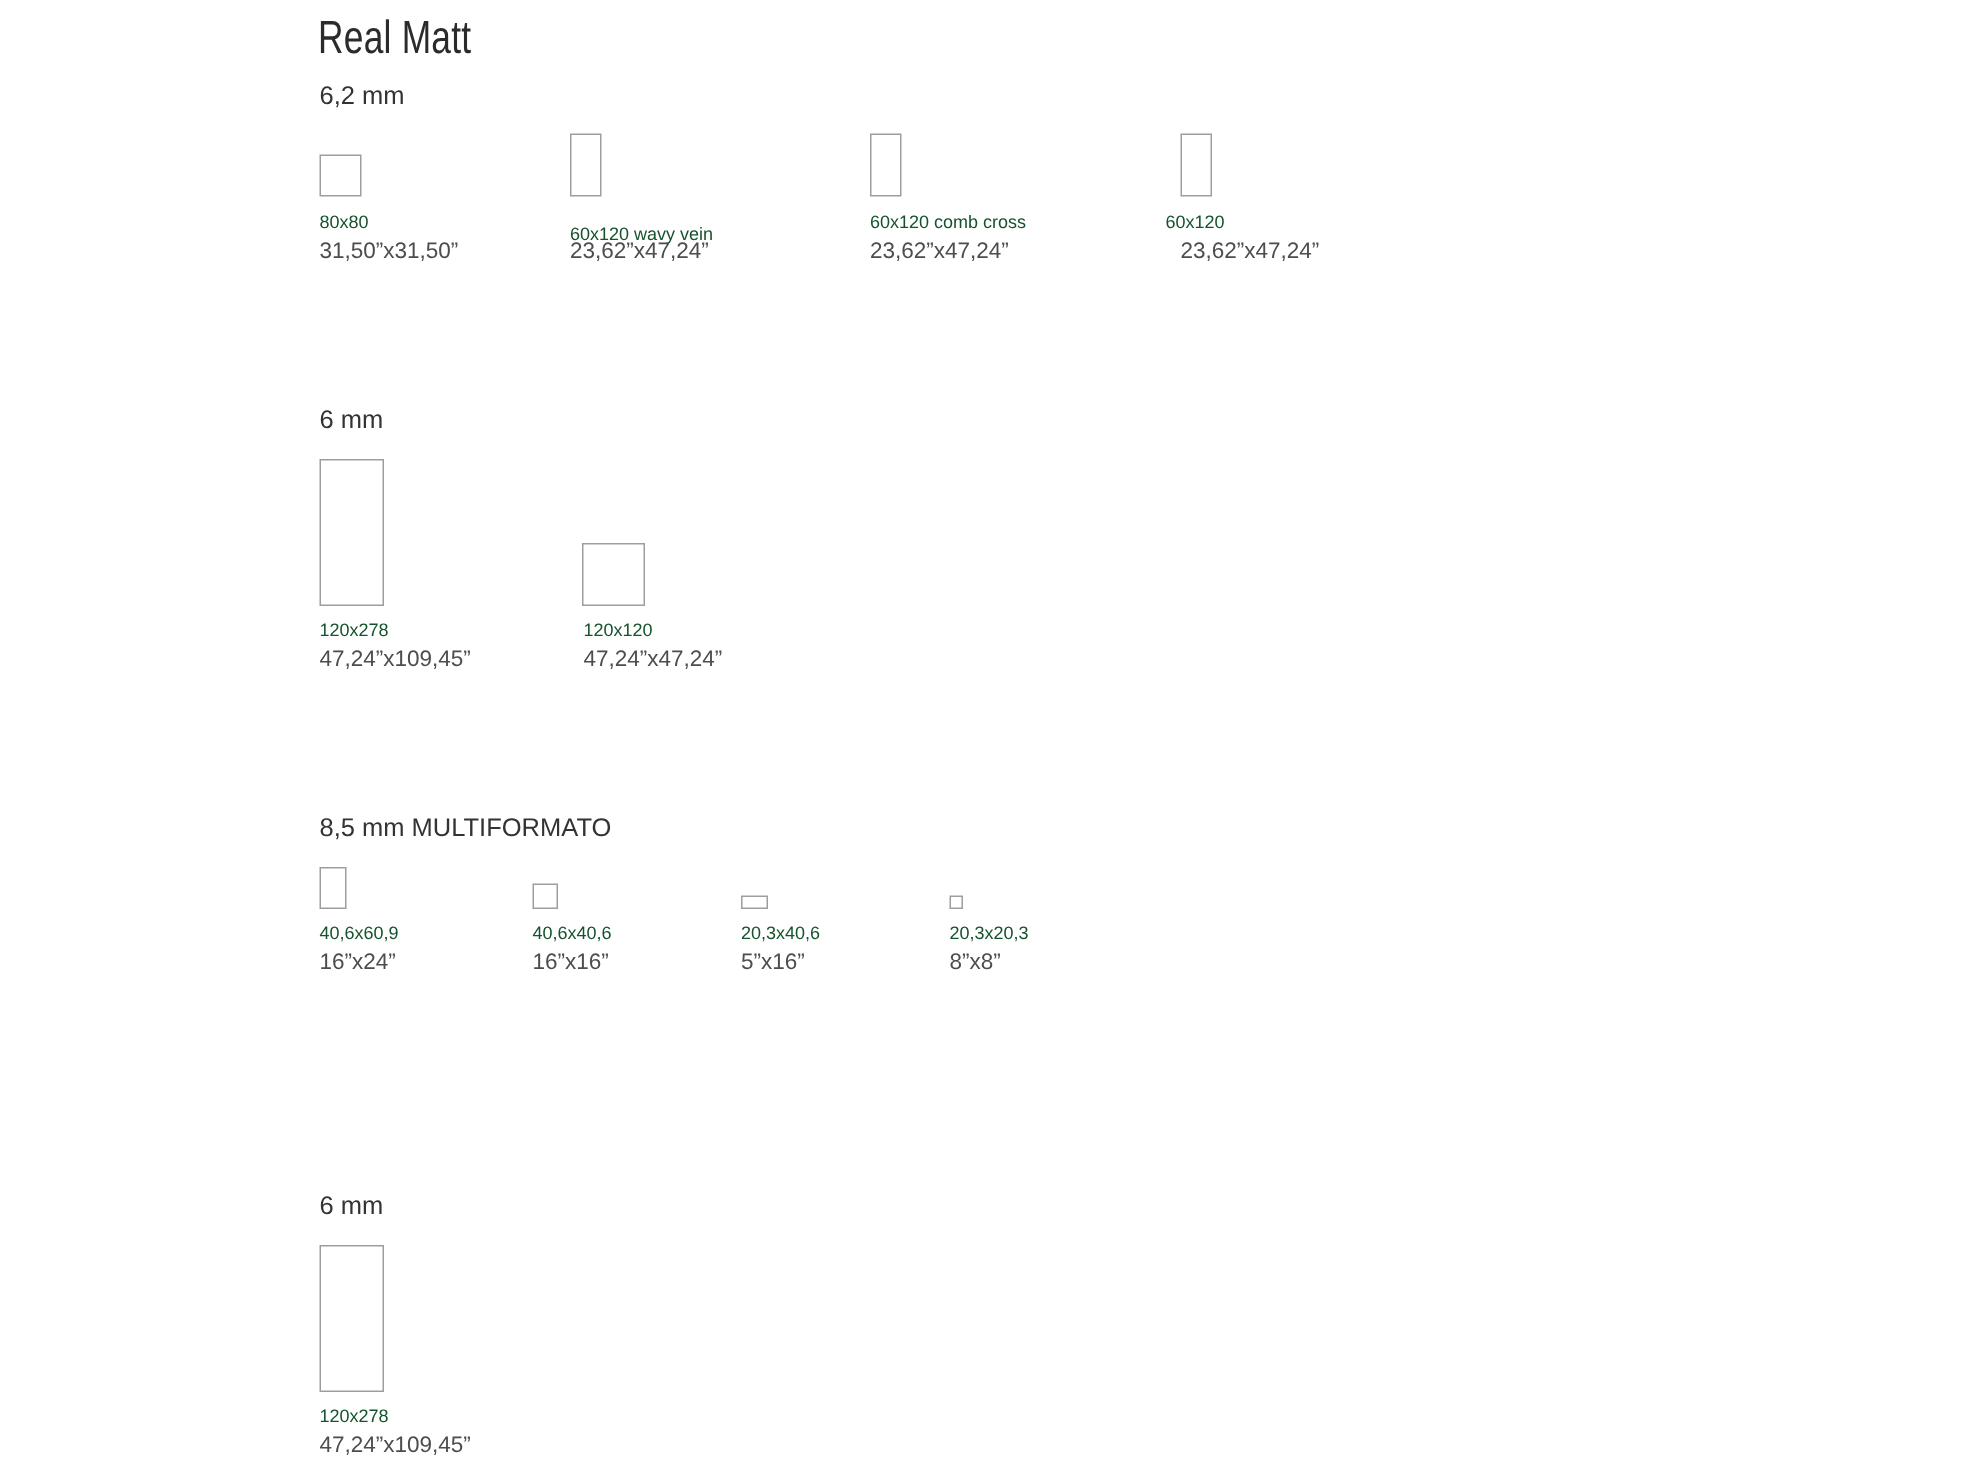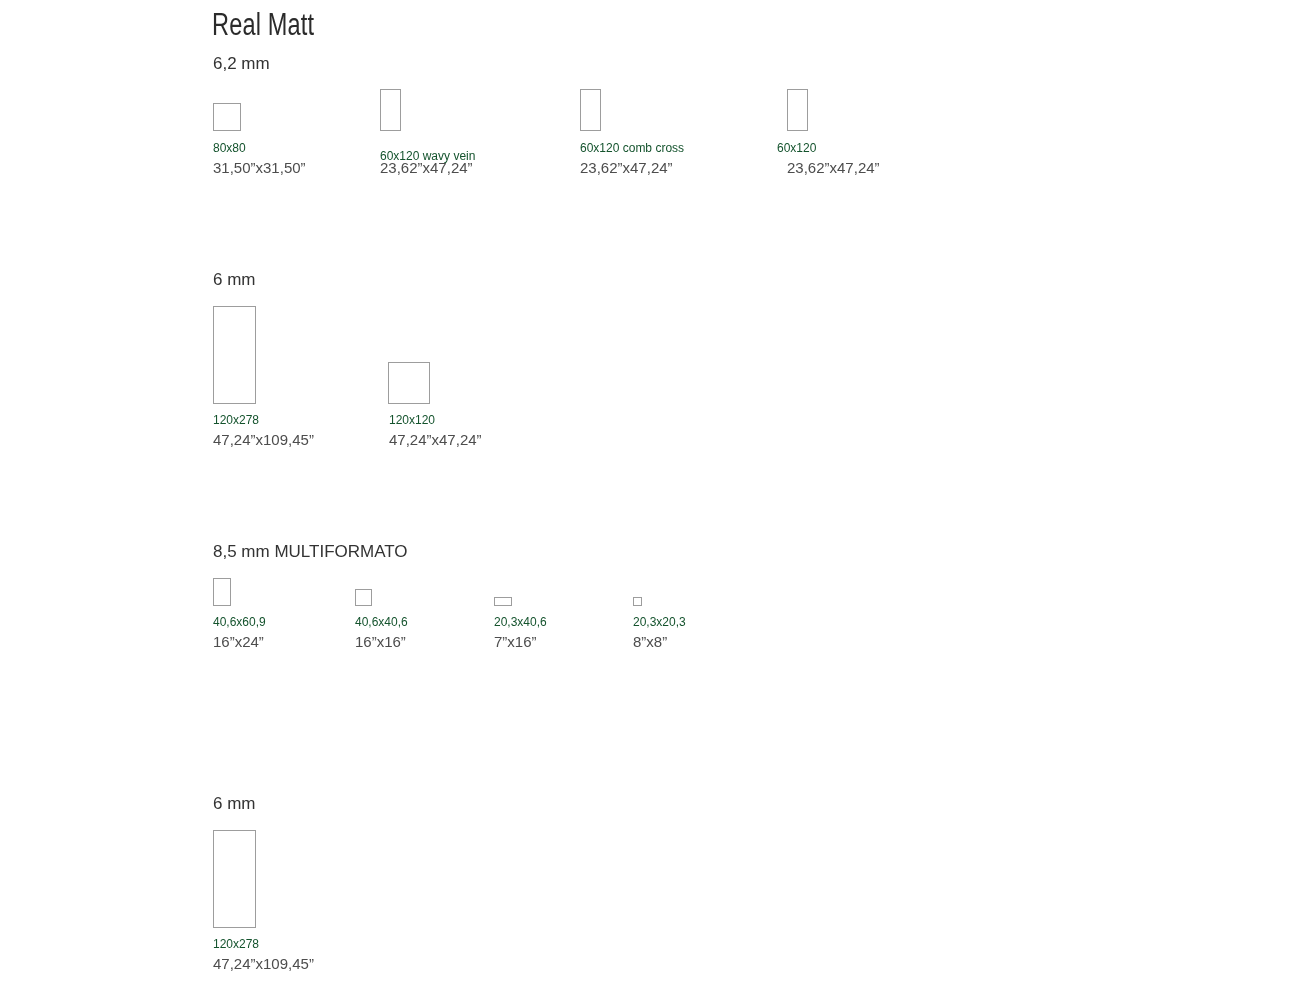--- a/index.html
+++ b/index.html
@@ -100,21 +100,21 @@
   <div class="t-box" style="left:213px; top:578px; width:18px; height:28px;"></div>
   <div class="t-size" style="left:213px; top:613px;">40,6x60,9</div>
   <div class="t-dims" style="left:213px; top:632px;">16”x24”</div>
 
   <div class="t-box" style="left:355px; top:589px; width:17px; height:17px;"></div>
   <div class="t-size" style="left:355px; top:613px;">40,6x40,6</div>
   <div class="t-dims" style="left:355px; top:632px;">16”x16”</div>
 
   <div class="t-box" style="left:494px; top:597px; width:18px; height:9px;"></div>
   <div class="t-size" style="left:494px; top:613px;">20,3x40,6</div>
-  <div class="t-dims" style="left:494px; top:632px;">7”x16”</div>
+  <div class="t-dims" style="left:494px; top:632px;">5”x16”</div>
 
   <div class="t-box" style="left:633px; top:597px; width:9px; height:9px;"></div>
   <div class="t-size" style="left:633px; top:613px;">20,3x20,3</div>
   <div class="t-dims" style="left:633px; top:632px;">8”x8”</div>
 
 
   <div class="g-label" style="left:213px; top:794px;">6 mm</div>
 
   <div class="t-box" style="left:213px; top:830px; width:43px; height:98px;"></div>
   <div class="t-size" style="left:213px; top:935px;">120x278</div>

